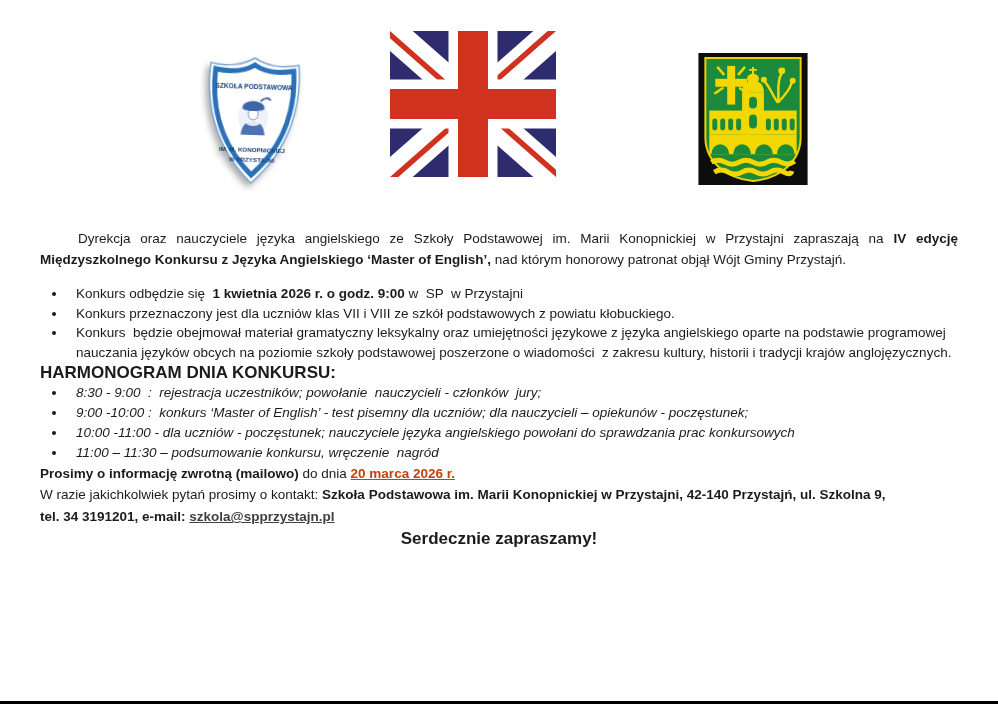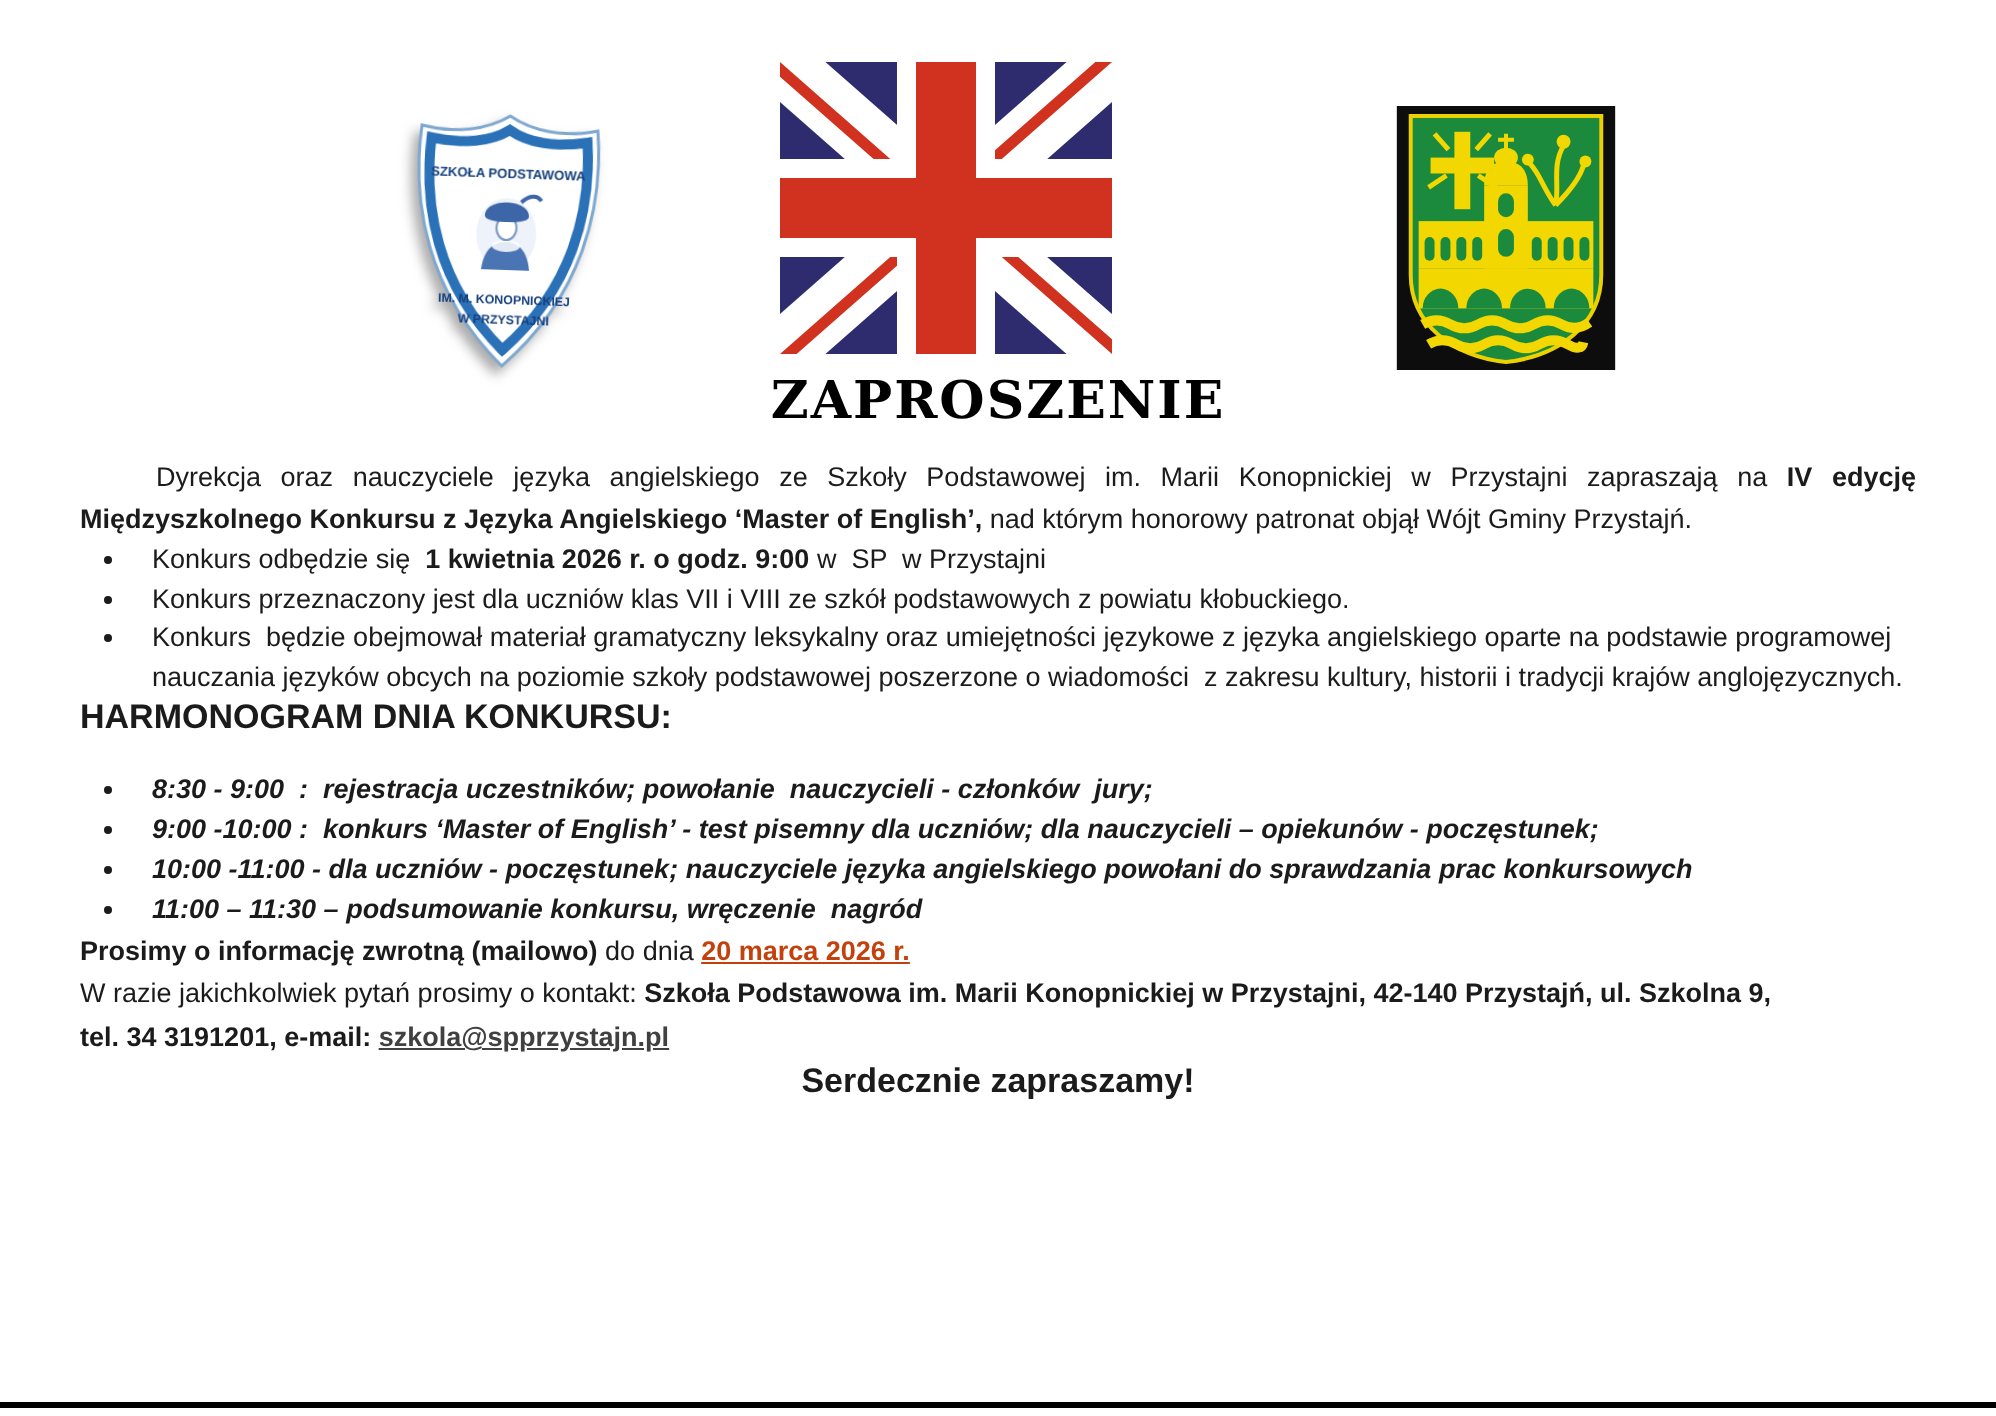--- a/index.html
+++ b/index.html
@@ -23,27 +23,27 @@
     position:absolute;left:0;top:186px;width:100%;
     text-align:center;margin:0;
     font-family:"DejaVu Serif",serif;
     font-size:26px;font-weight:700;letter-spacing:1px;color:#000;
   }
   
   .content{position:absolute;left:40px;right:40px;top:228px;font-size:13.5px;line-height:21px;}
   .content p{margin:0;}
   .intro{text-align:justify;text-indent:38px;}
   ul{margin:0;padding-left:27px;}
-  .info-list{}
+  .info-list{margin-top:14px;}
   .info-list li{line-height:19.5px;padding-left:9px;}
   .info-list li span, .info-list li b{white-space:pre-wrap;}
   .details{margin-top:8px;}
   .prizes{margin-top:7px;white-space:pre-wrap;}
   .sched-heading{margin-top:7px;font-weight:bold;font-size:17px;}
-  .sched-list{margin-top:16px;font-style:italic;font-weight:bold;}
+  .sched-list{margin-top:0;font-style:italic;}
   .sched-list li{line-height:20px;padding-left:9px;white-space:pre-wrap;}
   .reply{margin-top:8px;}
   .deadline{color:#c2410c;text-decoration:underline;}
   .contact{margin-top:7px;line-height:22px;}
   .email-link{color:#404040;font-weight:bold;text-decoration:underline;cursor:pointer;}
   .closing{margin-top:4px;text-align:center;font-weight:bold;font-size:17px;}
   
   .bottom-line{position:absolute;left:0;right:0;top:701px;height:3px;background:#000;}
 </style>
 </head>
@@ -125,21 +125,20 @@
         <path d="M57,102 a9,10 0 0 1 18,0 Z" fill="#1c8a3c"></path>
         <path d="M79,102 a9,10 0 0 1 18,0 Z" fill="#1c8a3c"></path>
       </g>
       <g stroke="#f2d800" stroke-width="5" fill="none">
         <path d="M13,110 Q20,106 27,110 T41,110 T55,110 T69,110 T83,110 T97,109"></path>
         <path d="M16,120 Q23,116 30,120 T44,120 T58,120 T72,120 T86,120 T94,119"></path>
       </g>
     </svg>
   </div>
 
-  <h1 class="title">ZAPROSZENIE</h1>
 
   <div class="content">
 
     <p class="intro"><span>Dyrekcja oraz nauczyciele języka angielskiego ze Szkoły Podstawowej im. Marii Konopnickiej w Przystajni zapraszają na </span><b>IV edycję Międzyszkolnego Konkursu z Języka Angielskiego ‘Master of English’,</b><span>  nad którym honorowy patronat objął Wójt Gminy Przystajń.</span></p>
 
     <ul class="info-list">
       <li><span>Konkurs odbędzie się  </span><b>1 kwietnia 2026 r. o godz. 9:00</b><span> w  SP  w Przystajni</span></li>
       <li><span>Konkurs przeznaczony jest dla uczniów klas VII i VIII ze szkół podstawowych z powiatu kłobuckiego.</span></li>
       <li><span>Konkurs  będzie obejmował materiał gramatyczny leksykalny oraz umiejętności językowe z języka angielskiego oparte na podstawie programowej nauczania języków obcych na poziomie szkoły podstawowej poszerzone o wiadomości  z zakresu kultury, historii i tradycji krajów anglojęzycznych.</span></li>
     </ul>

